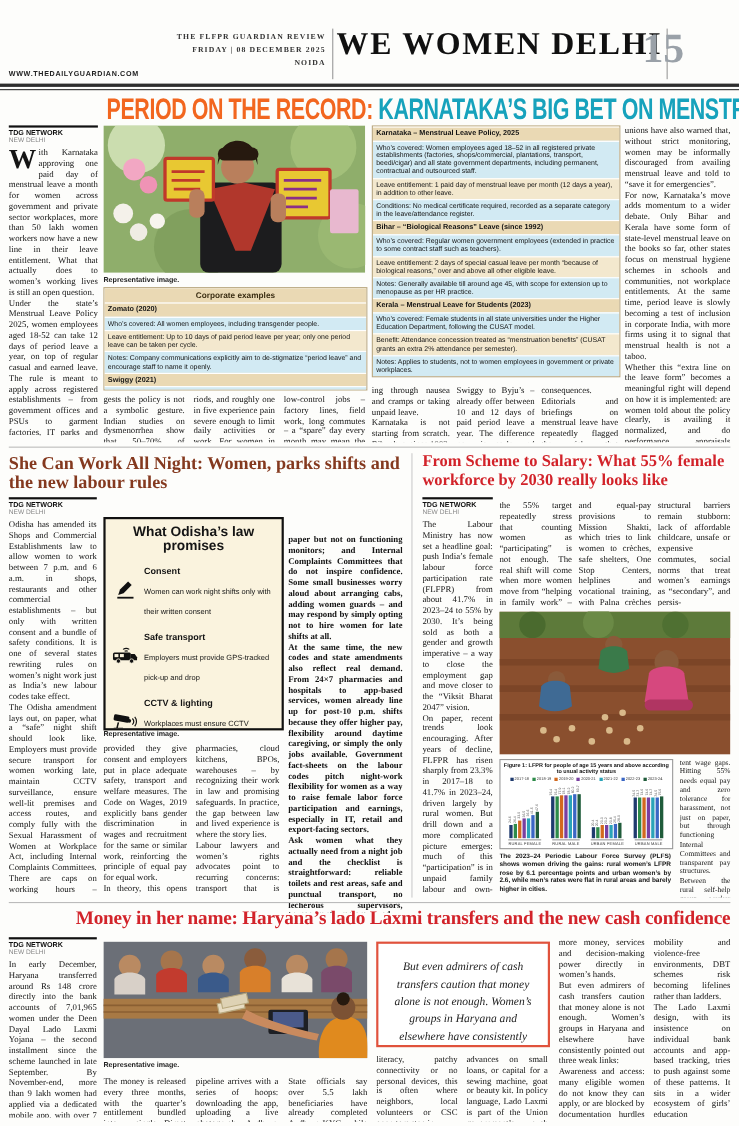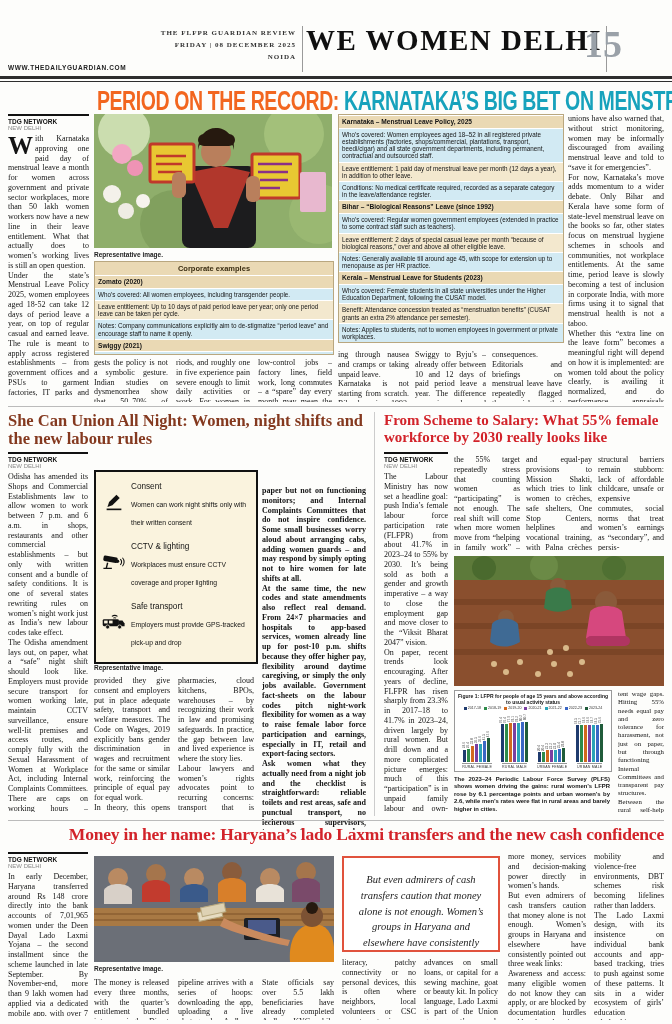--- a/index.html
+++ b/index.html
@@ -33,21 +33,21 @@
   .ph{background:#ead9b4;font-weight:bold;font-size:6.6px;}
   .pc1{background:#d2eaf3;}
   .pc2{background:#f3e8ce;}
   
   .h2brown{font-size:16.5px;line-height:1.12;font-weight:bold;color:#84391f;}
   .h2red{font-size:15px;line-height:1.12;font-weight:bold;color:#d2232a;}
   .promobox{background:#faf3de;border:2px solid #111;font-family:"Liberation Sans",sans-serif;overflow:hidden;}
   .promobox .ptit{font-size:12.5px;font-weight:800;text-align:center;line-height:1.05;padding:5px 6px 3px;}
   .pitem{display:flex;gap:5px;padding:3px 6px;align-items:center;}
   .pitem .pic{width:24px;flex:0 0 24px;display:flex;justify-content:center;}
-  .pitem .pt1{font-size:8.2px;font-weight:400;line-height:1.1;}
+  .pitem .pt1{font-size:8.2px;font-weight:700;line-height:1.1;}
   .pitem .pt2{font-size:6.8px;line-height:1.15;}
   
   .chartbox{background:#fff;border:1px solid #999;font-family:"Liberation Sans",sans-serif;padding:2px;}
   .ctitle{font-size:5px;font-weight:bold;text-align:center;line-height:1.2;}
   .clegend{display:flex;flex-wrap:wrap;justify-content:center;gap:2px 3px;margin:1px 0;}
   .litem{display:flex;align-items:center;gap:1px;font-size:3.6px;color:#333;}
   .lsw{width:3px;height:3px;display:inline-block;}
   .cplot{display:flex;justify-content:space-around;align-items:flex-end;height:58px;padding:0 1px;}
   .cgroup{display:flex;flex-direction:column;align-items:center;}
   .cbars{display:flex;align-items:flex-end;height:48px;}
@@ -159,67 +159,68 @@
 <div class="abs flow" style="left:415px;top:350px;width:71px;height:52px;">Swiggy to Byju’s – already offer between 10 and 12 days of paid period leave a year. The difference now is scale and compulsion: this is a state telling all employers to fall in line.
 Critics, including some women’s rights scholars and HR professionals, worry about unintended</div>
 <div class="abs flow" style="left:492px;top:350px;width:70px;height:52px;">consequences. Editorials and briefings on menstrual leave have repeatedly flagged the risk that employers may quietly prefer men over women, or penalize women of “childbearing age” in hiring and promotion decisions if additional leave is seen as a cost or a liability. Trade</div>
 
 <div class="abs flow" style="left:568px;top:114px;width:96px;height:288px;">unions have also warned that, without strict monitoring, women may be informally discouraged from availing menstrual leave and told to “save it for emergencies”.
 For now, Karnataka’s move adds momentum to a wider debate. Only Bihar and Kerala have some form of state-level menstrual leave on the books so far, other states focus on menstrual hygiene schemes in schools and communities, not workplace entitlements. At the same time, period leave is slowly becoming a test of inclusion in corporate India, with more firms using it to signal that menstrual health is not a taboo.
 Whether this “extra line on the leave form” becomes a meaningful right will depend on how it is implemented: are women told about the policy clearly, is availing it normalized, and do performance appraisals quietly punish those who use it? Those are questions Karnataka’s five million women workers – and employers – will now have to answer together.</div>
 
 <div class="abs hrule" style="left:8px;top:406px;width:656px;"></div>
 
-<div class="abs h2brown" style="left:8px;top:412px;width:362px;">She Can Union All Night: Women, night shifts and the new labour rules</div>
+<div class="abs h2brown" style="left:8px;top:412px;width:362px;">She Can Work All Night: Women, parks shifts and the new labour rules</div>
 
 <div class="abs" style="left:8px;top:452px;width:80px;height:362px;">
   <div class="byline">
     <div class="b1">TDG NETWORK</div>
     <div class="b2">NEW DELHI</div>
   </div>
   <div class="flow" style="height:340px;margin-top:3px;">Odisha has amended its Shops and Commercial Establishments law to allow women to work between 7 p.m. and 6 a.m. in shops, restaurants and other commercial establishments – but only with written consent and a bundle of safety conditions. It is one of several states rewriting rules on women’s night work just as India’s new labour codes take effect.
 The Odisha amendment lays out, on paper, what a “safe” night shift should look like. Employers must provide secure transport for women working late, maintain CCTV surveillance, ensure well-lit premises and access routes, and comply fully with the Sexual Harassment of Women at Workplace Act, including Internal Complaints Committees. There are caps on working hours – typically no more than 10 hours a day and 48 hours a week, with paid overtime – and requirements that a minimum number of women be on duty so no one is left alone on a deserted floor.
 Nationally, the shift has been coming for a while. Under the Occupational Safety, Health and Working Conditions Code, 2020, women can be employed before 6 a.m. and after 7 p.m. in any establishment,</div>
 </div>
 
 <div class="abs promobox" style="left:94px;top:470px;width:160px;height:190px;">
+  <div class="ptit">What Odisha’s law promises</div>
   <div class="pitem">
     <span class="pic">
         <svg width="20" height="18" viewBox="0 0 24 22">
           <path d="M4 17l2-6 9-9 4 4-9 9-6 2z" fill="#111"></path>
           <rect x="3" y="19" width="18" height="2" fill="#111"></rect>
         </svg>
       </span>
     <span><span class="pt1">Consent</span><br><span class="pt2">Women can work night shifts only with their written consent</span></span>
-  </div>
-  <div class="pitem">
-    <span class="pic">
-        <svg width="24" height="20" viewBox="0 0 34 24">
-          <rect x="2" y="4" width="20" height="8" rx="2" fill="#111" transform="rotate(10 12 8)"></rect>
-          <circle cx="22" cy="11" r="2.4" fill="#111"></circle>
-          <path d="M8 13l-2 8M2 21h12" stroke="#111" stroke-width="2" fill="none"></path>
-          <path d="M26 8a6 6 0 0 1 0 8M29 6a9 9 0 0 1 0 12" stroke="#111" stroke-width="1.5" fill="none"></path>
-        </svg>
-      </span>
-    <span><span class="pt1">CCTV &amp; lighting</span><br><span class="pt2">Workplaces must ensure CCTV coverage and proper lighting</span></span>
   </div>
   <div class="pitem">
     <span class="pic">
         <svg width="24" height="20" viewBox="0 0 34 24">
           <path d="M14 4a7 7 0 0 1 8 0" stroke="#111" stroke-width="1.5" fill="none"></path>
           <path d="M16 6.5a4 4 0 0 1 4 0" stroke="#111" stroke-width="1.5" fill="none"></path>
           <rect x="1" y="8" width="23" height="10" rx="2" fill="#111"></rect>
           <path d="M24 10h5l3 4v4h-8z" fill="#111"></path>
           <rect x="3" y="10" width="5" height="4" fill="#faf3de"></rect>
           <rect x="10" y="10" width="5" height="4" fill="#faf3de"></rect>
           <circle cx="8" cy="19" r="2.8" fill="#111" stroke="#faf3de"></circle>
           <circle cx="25" cy="19" r="2.8" fill="#111" stroke="#faf3de"></circle>
         </svg>
       </span>
     <span><span class="pt1">Safe transport</span><br><span class="pt2">Employers must provide GPS-tracked pick-up and drop</span></span>
+  </div>
+  <div class="pitem">
+    <span class="pic">
+        <svg width="24" height="20" viewBox="0 0 34 24">
+          <rect x="2" y="4" width="20" height="8" rx="2" fill="#111" transform="rotate(10 12 8)"></rect>
+          <circle cx="22" cy="11" r="2.4" fill="#111"></circle>
+          <path d="M8 13l-2 8M2 21h12" stroke="#111" stroke-width="2" fill="none"></path>
+          <path d="M26 8a6 6 0 0 1 0 8M29 6a9 9 0 0 1 0 12" stroke="#111" stroke-width="1.5" fill="none"></path>
+        </svg>
+      </span>
+    <span><span class="pt1">CCTV &amp; lighting</span><br><span class="pt2">Workplaces must ensure CCTV coverage and proper lighting</span></span>
   </div>
 
 </div>
 <div class="abs cap" style="left:94px;top:664px;">Representative image.</div>
 
 <div class="abs flow" style="left:94px;top:676px;width:76px;height:138px;">provided they give consent and employers put in place adequate safety, transport and welfare measures. The Code on Wages, 2019 explicitly bans gender discrimination in wages and recruitment for the same or similar work, reinforcing the principle of equal pay for equal work.
 In theory, this opens doors for women already working informal or “under-</div>
 <div class="abs flow" style="left:178px;top:676px;width:76px;height:138px;">pharmacies, cloud kitchens, BPOs, warehouses – by recognizing their work in law and promising safeguards. In practice, the gap between law and lived experience is where the story lies.
 Labour lawyers and women’s rights advocates point to recurring concerns: transport that is promised but not actually provided; poorly lit approach roads and park-</div>
 <div class="abs flow" style="left:262px;top:486px;width:104px;height:344px;font-weight:bold;">paper but not on functioning monitors; and Internal Complaints Committees that do not inspire confidence. Some small businesses worry aloud about arranging cabs, adding women guards – and may respond by simply opting not to hire women for late shifts at all.

